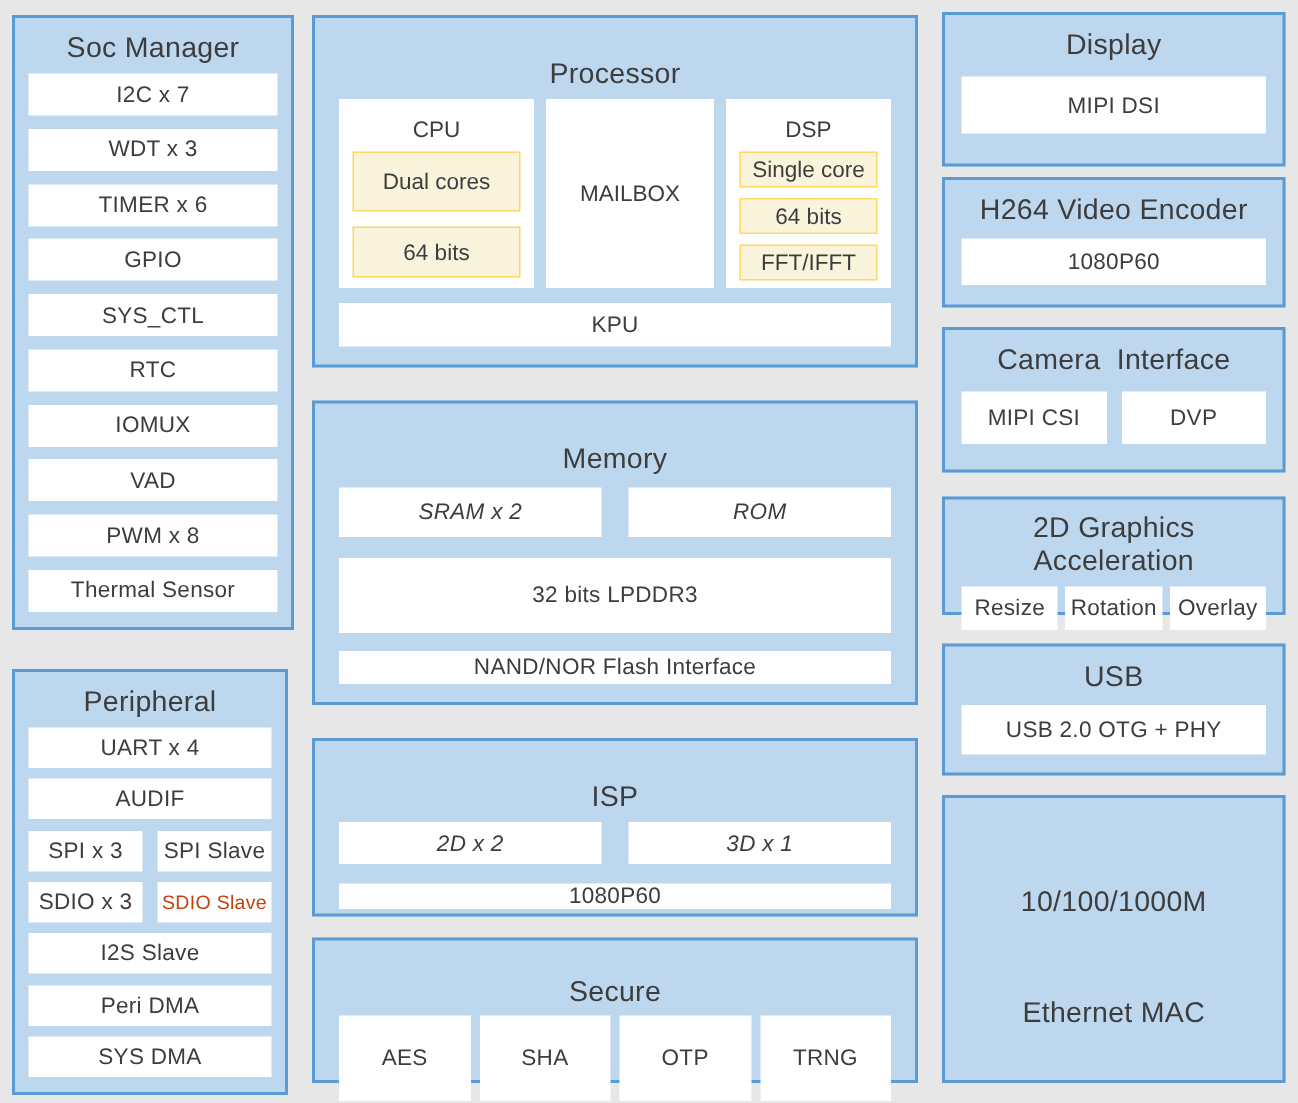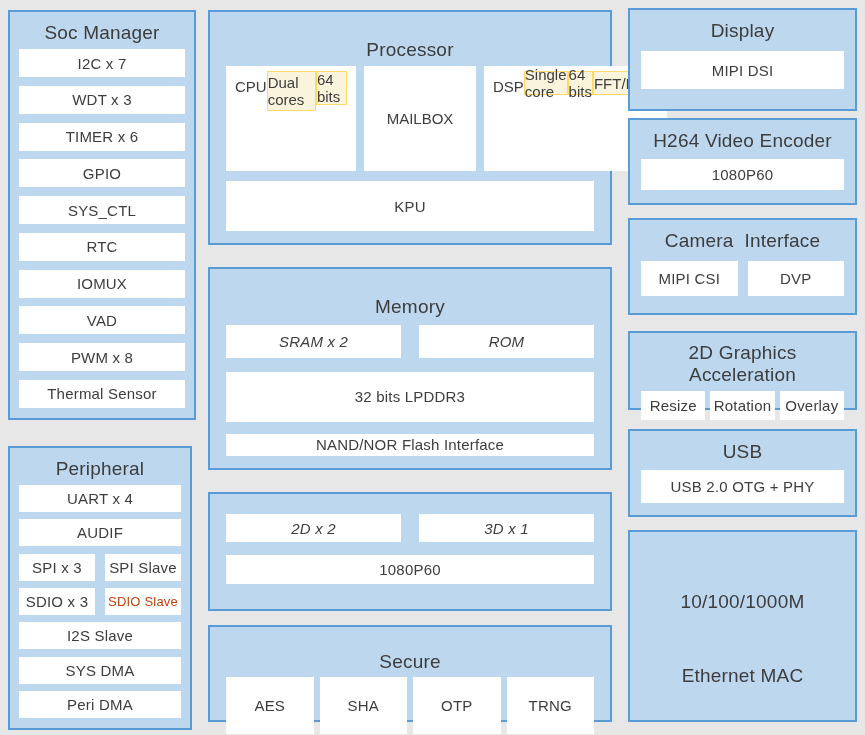--- a/index.html
+++ b/index.html
@@ -19,21 +19,21 @@
   .box{background:var(--box_fill);display:flex;align-items:center;justify-content:center;
        font-size:15px;text-align:center;letter-spacing:.2px;}
   .stack{display:flex;flex-direction:column;flex:1;justify-content:space-between;}
   .row{display:flex;justify-content:space-between;}
   .row > .box{flex:1;}
   .gap10{gap:10px;} .gap18{gap:18px;font-style:italic;} .gap6{gap:6px;} .gap5{gap:5px;}
   .h27{height:27px;} .h28{height:28px;} .h29{height:29px;} .h31{height:31px;} .h33{height:33px;}
   .h35{height:35px;} .h38{height:38px;} .h40{height:40px;} .h50{height:50px;} .h57{height:57px;} .h64{height:64px;}
   .small-label{font-size:13px;color:#c2410c;}
   .proc-row{flex:1;display:flex;gap:8px;}
-  .subbox{background:var(--box_fill);display:flex;flex-direction:row;padding:5px 9px;}
+  .subbox{background:var(--box_fill);display:flex;flex-direction:column;padding:5px 9px;}
   .subbox.w130{flex:0 0 130px;} .subbox.w112{flex:0 0 112px;align-items:center;justify-content:center;} .subbox.grow{flex:1;}
   .sublabel{height:30px;display:flex;align-items:center;justify-content:center;font-size:15px;flex:0 0 auto;}
   .accent{background:var(--accent_fill);border:1px solid var(--accent_border);
           display:flex;align-items:center;justify-content:center;font-size:15px;}
   .accent.h40{margin-bottom:10px;}
   .accent.h24{height:24px;margin-bottom:7px;} .accent.h24:last-child{margin-bottom:0;}
   .mt10{margin-top:10px;} .mt12{margin-top:12px;} .mt13{margin-top:13px;} .mt14{margin-top:14px;}
   .mt2{margin-top:2px;} .mt4{margin-top:4px;}
   .eth-stack{flex:1;display:flex;flex-direction:column;justify-content:space-between;padding:7px 0 12px;}
 </style>
@@ -65,22 +65,22 @@
       <div class="box h27">AUDIF</div>
       <div class="row gap10">
         <div class="box h27">SPI x 3</div>
         <div class="box h27">SPI Slave</div>
       </div>
       <div class="row gap10">
         <div class="box h27">SDIO x 3</div>
         <div class="box h27 small-label">SDIO Slave</div>
       </div>
       <div class="box h27">I2S Slave</div>
+      <div class="box h27">Peri DMA</div>
       <div class="box h27">SYS DMA</div>
-      <div class="box h27">Peri DMA</div>
     </div>
   </section>
 
   <section class="panel p-mid" style="left:208px;top:10px;width:404px;height:235px">
     <div class="ptitle">Processor</div>
     <div class="proc-row">
       <div class="subbox w130">
         <div class="sublabel">CPU</div>
         <div class="accent h40">Dual cores</div>
         <div class="accent" style="height:34px">64 bits</div>
@@ -102,20 +102,21 @@
     <div class="ptitle">Memory</div>
     <div class="row gap18 mt2">
       <div class="box h33">SRAM x 2</div>
       <div class="box h33">ROM</div>
     </div>
     <div class="box h64 mt14">32 bits LPDDR3</div>
     <div class="box h29 mt12">NAND/NOR Flash Interface</div>
   </section>
 
   <section class="panel p-mid" style="left:208px;top:492px;width:404px;height:119px">
+    <div class="ptitle">ISP</div>
     <div class="row gap18">
       <div class="box h28">2D x 2</div>
       <div class="box h28">3D x 1</div>
     </div>
     <div class="box h29 mt13">1080P60</div>
   </section>
 
   <section class="panel p-mid" style="left:208px;top:625px;width:404px;height:97px;padding-bottom:8px">
     <div class="ptitle" style="padding:4px 0">Secure</div>
     <div class="row gap6">

